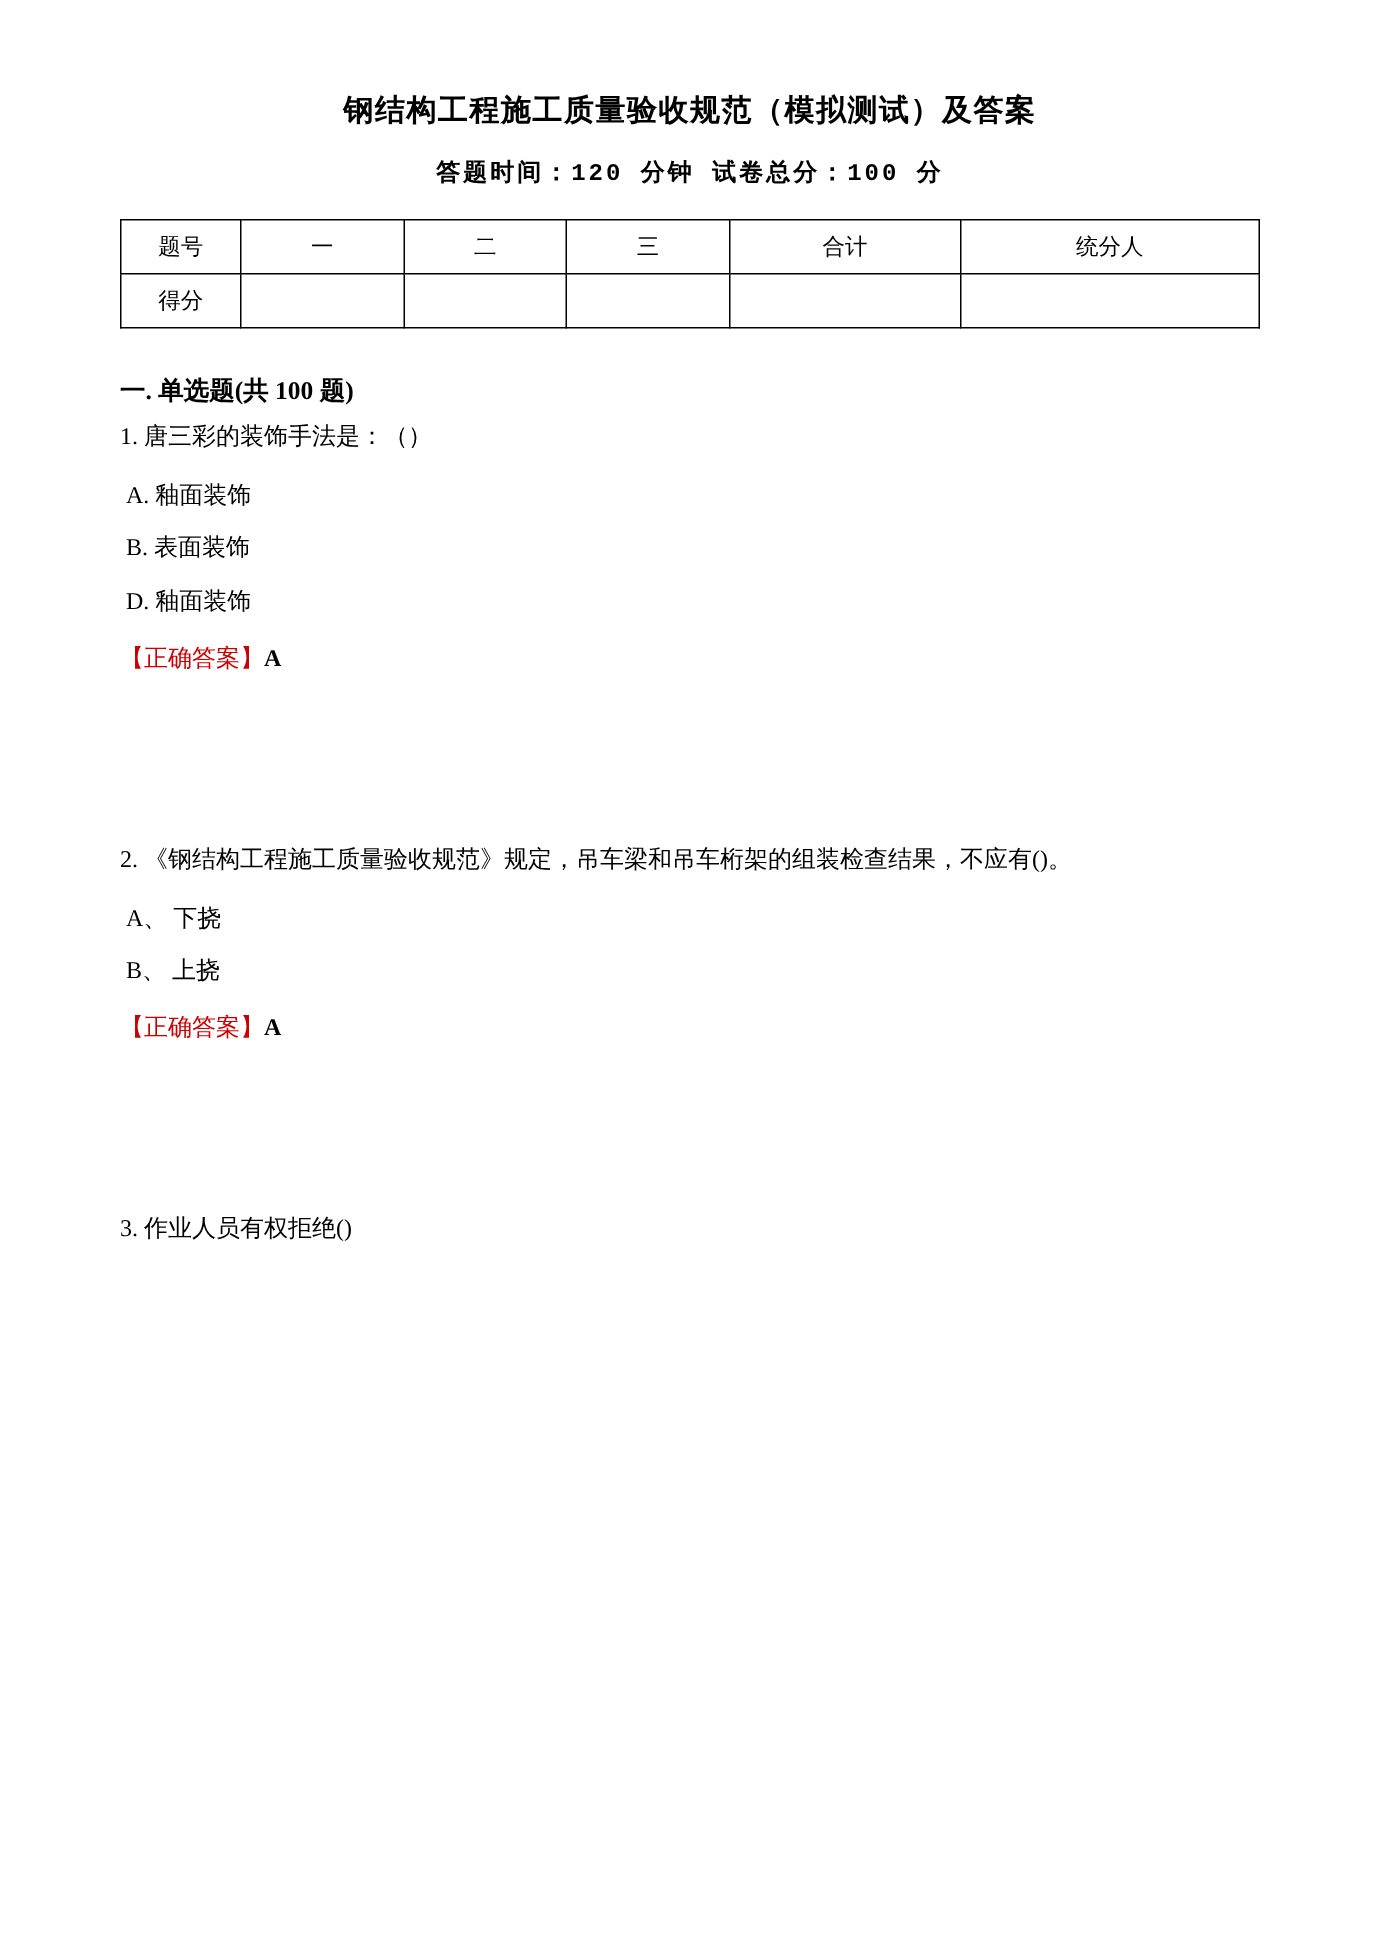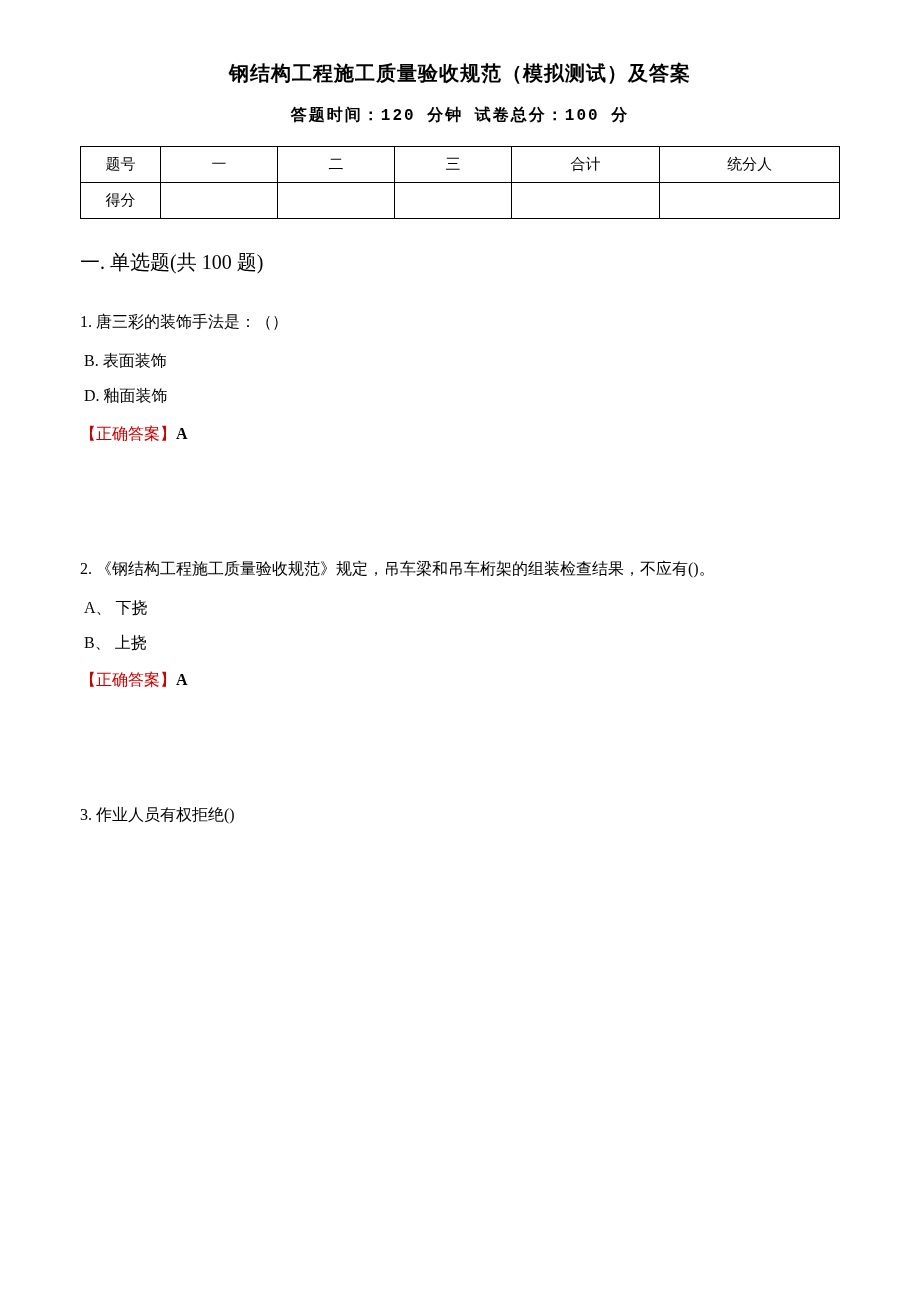--- a/index.html
+++ b/index.html
@@ -37,32 +37,32 @@
 
     .score-table {
       width: 100%;
       border-collapse: collapse;
       margin-bottom: 30px;
     }
 
     .score-table td {
       border: 1px solid #000;
       text-align: center;
-      padding: 8px 20px;
+      padding: 8px 10px;
       font-size: 15px;
     }
 
     .score-table td:first-child {
       width: 80px;
     }
 
     .section-title {
-      font-size: 20px;
-      font-weight: normal;
-      margin-bottom: 32px;
+      font-size: 17px;
+      font-weight: bold;
+      margin-bottom: 6px;
       margin-top: 10px;
     }
 
     .question-block {
       margin-bottom: 30px;
     }
 
     .question-text {
       font-size: 16px;
       margin-bottom: 12px;
@@ -125,20 +125,24 @@
   </table>
 
 <div class="section-title">一. 单选题(共 100 题)</div>
 
 <div class="question-block">
   <div class="question-text">
     <span>1.</span>
     <span>唐三彩的装饰手法是：（）</span>
   </div>
   <div class="option">
+    <span>A.</span>
+    <span>釉面装饰</span>
+  </div>
+  <div class="option">
     <span>B.</span>
     <span>表面装饰</span>
   </div>
   <div class="option">
     <span>D.</span>
     <span>釉面装饰</span>
   </div>
   <div class="answer">
     <span class="answer-bracket">【正确答案】</span><span class="answer-text">A</span>
   </div>

